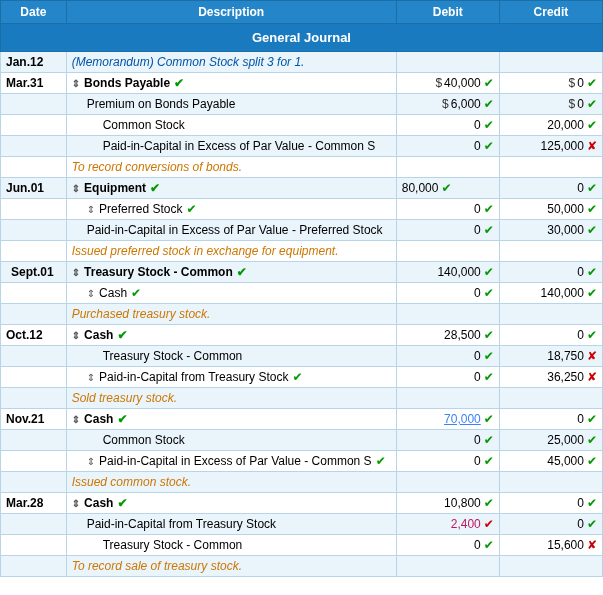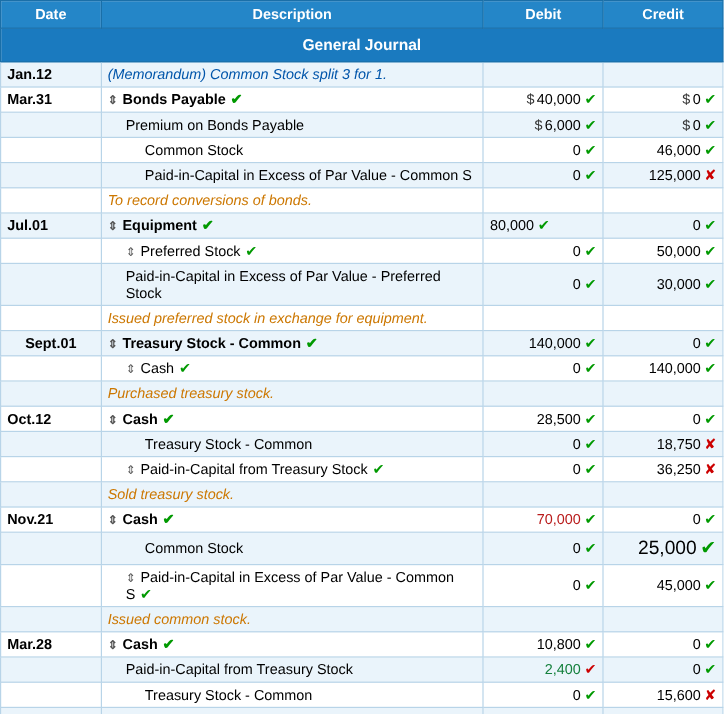--- a/index.html
+++ b/index.html
@@ -60,36 +60,36 @@
       <tr style="background: rgb(234, 244, 251);">
         <td style="font-weight: bold; color: rgb(0, 0, 0); border-color: rgb(184, 212, 232); padding: 3px 5px; font-size: 12px;"></td>
         <td style="border-color: rgb(184, 212, 232); padding: 3px 5px 3px 20px; font-size: 12px;"><span>Premium on Bonds Payable</span></td>
         <td style="text-align: right; white-space: nowrap; border-color: rgb(184, 212, 232); padding: 3px 5px; font-size: 12px;"><span style="color:#333;margin-right:2px;">$</span><span style="color:#000;">6,000</span><span style="color:#009900;margin-left:3px;">✔</span></td>
         <td style="text-align: right; white-space: nowrap; border-color: rgb(184, 212, 232); padding: 3px 5px; font-size: 12px;"><span style="color:#333;margin-right:2px;">$</span><span style="color:#000;">0</span><span style="color:#009900;margin-left:3px;">✔</span></td>
       </tr>
       <tr style="background: rgb(255, 255, 255);">
         <td style="font-weight: bold; color: rgb(0, 0, 0); border-color: rgb(184, 212, 232); padding: 3px 5px; font-size: 12px;"></td>
         <td style="border-color: rgb(184, 212, 232); padding: 3px 5px 3px 36px; font-size: 12px;"><span>Common Stock</span></td>
         <td style="text-align: right; white-space: nowrap; border-color: rgb(184, 212, 232); padding: 3px 5px; font-size: 12px;"><span style="color:#000;">0</span><span style="color:#009900;margin-left:3px;">✔</span></td>
-        <td style="text-align: right; white-space: nowrap; border-color: rgb(184, 212, 232); padding: 3px 5px; font-size: 12px;"><span style="color:#000;">46,000</span><span style="color:#009900;margin-left:3px;">✔</span></td>
+        <td style="text-align: right; white-space: nowrap; border-color: rgb(184, 212, 232); padding: 3px 5px; font-size: 12px;"><span style="color:#000;">20,000</span><span style="color:#009900;margin-left:3px;">✔</span></td>
       </tr>
       <tr style="background: rgb(234, 244, 251);">
         <td style="font-weight: bold; color: rgb(0, 0, 0); border-color: rgb(184, 212, 232); padding: 3px 5px; font-size: 12px;"></td>
         <td style="border-color: rgb(184, 212, 232); padding: 3px 5px 3px 36px; font-size: 12px;"><span>Paid-in-Capital in Excess of Par Value - Common S</span></td>
         <td style="text-align: right; white-space: nowrap; border-color: rgb(184, 212, 232); padding: 3px 5px; font-size: 12px;"><span style="color:#000;">0</span><span style="color:#009900;margin-left:3px;">✔</span></td>
         <td style="text-align: right; white-space: nowrap; border-color: rgb(184, 212, 232); padding: 3px 5px; font-size: 12px;"><span style="color:#000;">125,000</span><span style="color:#cc0000;margin-left:3px;">✘</span></td>
       </tr>
       <tr style="background: rgb(255, 255, 255);">
         <td style="font-weight: bold; color: rgb(0, 0, 0); border-color: rgb(184, 212, 232); padding: 3px 5px; font-size: 12px;"></td>
         <td style="border-color: rgb(184, 212, 232); padding: 3px 5px; font-size: 12px; color: rgb(204, 119, 0); font-style: italic;">To record conversions of bonds.</td>
         <td style="text-align: right; white-space: nowrap; border-color: rgb(184, 212, 232); padding: 3px 5px; font-size: 12px;"></td>
         <td style="text-align: right; white-space: nowrap; border-color: rgb(184, 212, 232); padding: 3px 5px; font-size: 12px;"></td>
       </tr>
       <tr style="background: rgb(234, 244, 251);">
-        <td style="font-weight: bold; color: rgb(0, 0, 0); border-color: rgb(184, 212, 232); padding: 3px 5px; font-size: 12px;">Jul.01</td>
+        <td style="font-weight: bold; color: rgb(0, 0, 0); border-color: rgb(184, 212, 232); padding: 3px 5px; font-size: 12px;">Jun.01</td>
         <td style="border-color: rgb(184, 212, 232); padding: 3px 5px; font-size: 12px; font-weight: bold;"><span style="color:#555;font-size:10px;margin-right:4px;">⇕</span><span>Equipment</span><span style="color:#009900;margin-left:4px;">✔</span></td>
         <td style="white-space: nowrap; border-color: rgb(184, 212, 232); padding: 3px 5px; font-size: 12px;"><span style="color:#000;">80,000</span><span style="color:#009900;margin-left:3px;">✔</span></td>
         <td style="text-align: right; white-space: nowrap; border-color: rgb(184, 212, 232); padding: 3px 5px; font-size: 12px;"><span style="color:#000;">0</span><span style="color:#009900;margin-left:3px;">✔</span></td>
       </tr>
       <tr style="background: rgb(255, 255, 255);">
         <td style="font-weight: bold; color: rgb(0, 0, 0); border-color: rgb(184, 212, 232); padding: 3px 5px; font-size: 12px;"></td>
         <td style="border-color: rgb(184, 212, 232); padding: 3px 5px 3px 20px; font-size: 12px;"><span style="color:#555;font-size:10px;margin-right:4px;">⇕</span><span>Preferred Stock</span><span style="color:#009900;margin-left:4px;">✔</span></td>
         <td style="text-align: right; white-space: nowrap; border-color: rgb(184, 212, 232); padding: 3px 5px; font-size: 12px;"><span style="color:#000;">0</span><span style="color:#009900;margin-left:3px;">✔</span></td>
         <td style="text-align: right; white-space: nowrap; border-color: rgb(184, 212, 232); padding: 3px 5px; font-size: 12px;"><span style="color:#000;">50,000</span><span style="color:#009900;margin-left:3px;">✔</span></td>
       </tr>
@@ -99,21 +99,21 @@
         <td style="text-align: right; white-space: nowrap; border-color: rgb(184, 212, 232); padding: 3px 5px; font-size: 12px;"><span style="color:#000;">0</span><span style="color:#009900;margin-left:3px;">✔</span></td>
         <td style="text-align: right; white-space: nowrap; border-color: rgb(184, 212, 232); padding: 3px 5px; font-size: 12px;"><span style="color:#000;">30,000</span><span style="color:#009900;margin-left:3px;">✔</span></td>
       </tr>
       <tr style="background: rgb(255, 255, 255);">
         <td style="font-weight: bold; color: rgb(0, 0, 0); border-color: rgb(184, 212, 232); padding: 3px 5px; font-size: 12px;"></td>
         <td style="border-color: rgb(184, 212, 232); padding: 3px 5px; font-size: 12px; color: rgb(204, 119, 0); font-style: italic;">Issued preferred stock in exchange for equipment.</td>
         <td style="text-align: right; white-space: nowrap; border-color: rgb(184, 212, 232); padding: 3px 5px; font-size: 12px;"></td>
         <td style="text-align: right; white-space: nowrap; border-color: rgb(184, 212, 232); padding: 3px 5px; font-size: 12px;"></td>
       </tr>
       <tr style="background: rgb(234, 244, 251);">
-        <td style="font-weight: bold; color: rgb(0, 0, 0); border-color: rgb(184, 212, 232); padding: 3px 20px; font-size: 12px;">Sept.01</td>
+        <td style="font-weight: bold; color: rgb(0, 0, 0); border-color: rgb(184, 212, 232); padding: 3px 10px; font-size: 12px;">Sept.01</td>
         <td style="border-color: rgb(184, 212, 232); padding: 3px 5px; font-size: 12px; font-weight: bold;"><span style="color:#555;font-size:10px;margin-right:4px;">⇕</span><span>Treasury Stock - Common</span><span style="color:#009900;margin-left:4px;">✔</span></td>
         <td style="text-align: right; white-space: nowrap; border-color: rgb(184, 212, 232); padding: 3px 5px; font-size: 12px;"><span style="color:#000;">140,000</span><span style="color:#009900;margin-left:3px;">✔</span></td>
         <td style="text-align: right; white-space: nowrap; border-color: rgb(184, 212, 232); padding: 3px 5px; font-size: 12px;"><span style="color:#000;">0</span><span style="color:#009900;margin-left:3px;">✔</span></td>
       </tr>
       <tr style="background: rgb(255, 255, 255);">
         <td style="font-weight: bold; color: rgb(0, 0, 0); border-color: rgb(184, 212, 232); padding: 3px 5px; font-size: 12px;"></td>
         <td style="border-color: rgb(184, 212, 232); padding: 3px 5px 3px 20px; font-size: 12px;"><span style="color:#555;font-size:10px;margin-right:4px;">⇕</span><span>Cash</span><span style="color:#009900;margin-left:4px;">✔</span></td>
         <td style="text-align: right; white-space: nowrap; border-color: rgb(184, 212, 232); padding: 3px 5px; font-size: 12px;"><span style="color:#000;">0</span><span style="color:#009900;margin-left:3px;">✔</span></td>
         <td style="text-align: right; white-space: nowrap; border-color: rgb(184, 212, 232); padding: 3px 5px; font-size: 12px;"><span style="color:#000;">140,000</span><span style="color:#009900;margin-left:3px;">✔</span></td>
       </tr>
@@ -143,28 +143,28 @@
       </tr>
       <tr style="background: rgb(234, 244, 251);">
         <td style="font-weight: bold; color: rgb(0, 0, 0); border-color: rgb(184, 212, 232); padding: 3px 5px; font-size: 12px;"></td>
         <td style="border-color: rgb(184, 212, 232); padding: 3px 5px; font-size: 12px; color: rgb(204, 119, 0); font-style: italic;">Sold treasury stock.</td>
         <td style="text-align: right; white-space: nowrap; border-color: rgb(184, 212, 232); padding: 3px 5px; font-size: 12px;"></td>
         <td style="text-align: right; white-space: nowrap; border-color: rgb(184, 212, 232); padding: 3px 5px; font-size: 12px;"></td>
       </tr>
       <tr style="background: rgb(255, 255, 255);">
         <td style="font-weight: bold; color: rgb(0, 0, 0); border-color: rgb(184, 212, 232); padding: 3px 5px; font-size: 12px;">Nov.21</td>
         <td style="border-color: rgb(184, 212, 232); padding: 3px 5px; font-size: 12px; font-weight: bold;"><span style="color:#555;font-size:10px;margin-right:4px;">⇕</span><span>Cash</span><span style="color:#009900;margin-left:4px;">✔</span></td>
-        <td style="text-align: right; white-space: nowrap; border-color: rgb(184, 212, 232); padding: 3px 5px; font-size: 12px;"><span style="color:#b91c1c;">70,000</span><span style="color:#009900;margin-left:3px;">✔</span></td>
+        <td style="text-align: right; white-space: nowrap; border-color: rgb(184, 212, 232); padding: 3px 5px; font-size: 12px;"><span style="color:#3b82f6;text-decoration:underline;">70,000</span><span style="color:#009900;margin-left:3px;">✔</span></td>
         <td style="text-align: right; white-space: nowrap; border-color: rgb(184, 212, 232); padding: 3px 5px; font-size: 12px;"><span style="color:#000;">0</span><span style="color:#009900;margin-left:3px;">✔</span></td>
       </tr>
       <tr style="background: rgb(234, 244, 251);">
         <td style="font-weight: bold; color: rgb(0, 0, 0); border-color: rgb(184, 212, 232); padding: 3px 5px; font-size: 12px;"></td>
         <td style="border-color: rgb(184, 212, 232); padding: 3px 5px 3px 36px; font-size: 12px;"><span>Common Stock</span></td>
         <td style="text-align: right; white-space: nowrap; border-color: rgb(184, 212, 232); padding: 3px 5px; font-size: 12px;"><span style="color:#000;">0</span><span style="color:#009900;margin-left:3px;">✔</span></td>
-        <td style="text-align: right; white-space: nowrap; border-color: rgb(184, 212, 232); padding: 3px 5px; font-size: 16px;"><span style="color:#000;">25,000</span><span style="color:#009900;margin-left:3px;">✔</span></td>
+        <td style="text-align: right; white-space: nowrap; border-color: rgb(184, 212, 232); padding: 3px 5px; font-size: 12px;"><span style="color:#000;">25,000</span><span style="color:#009900;margin-left:3px;">✔</span></td>
       </tr>
       <tr style="background: rgb(255, 255, 255);">
         <td style="font-weight: bold; color: rgb(0, 0, 0); border-color: rgb(184, 212, 232); padding: 3px 5px; font-size: 12px;"></td>
         <td style="border-color: rgb(184, 212, 232); padding: 3px 5px 3px 20px; font-size: 12px;"><span style="color:#555;font-size:10px;margin-right:4px;">⇕</span><span>Paid-in-Capital in Excess of Par Value - Common S</span><span style="color:#009900;margin-left:4px;">✔</span></td>
         <td style="text-align: right; white-space: nowrap; border-color: rgb(184, 212, 232); padding: 3px 5px; font-size: 12px;"><span style="color:#000;">0</span><span style="color:#009900;margin-left:3px;">✔</span></td>
         <td style="text-align: right; white-space: nowrap; border-color: rgb(184, 212, 232); padding: 3px 5px; font-size: 12px;"><span style="color:#000;">45,000</span><span style="color:#009900;margin-left:3px;">✔</span></td>
       </tr>
       <tr style="background: rgb(234, 244, 251);">
         <td style="font-weight: bold; color: rgb(0, 0, 0); border-color: rgb(184, 212, 232); padding: 3px 5px; font-size: 12px;"></td>
         <td style="border-color: rgb(184, 212, 232); padding: 3px 5px; font-size: 12px; color: rgb(204, 119, 0); font-style: italic;">Issued common stock.</td>
@@ -173,21 +173,21 @@
       </tr>
       <tr style="background: rgb(255, 255, 255);">
         <td style="font-weight: bold; color: rgb(0, 0, 0); border-color: rgb(184, 212, 232); padding: 3px 5px; font-size: 12px;">Mar.28</td>
         <td style="border-color: rgb(184, 212, 232); padding: 3px 5px; font-size: 12px; font-weight: bold;"><span style="color:#555;font-size:10px;margin-right:4px;">⇕</span><span>Cash</span><span style="color:#009900;margin-left:4px;">✔</span></td>
         <td style="text-align: right; white-space: nowrap; border-color: rgb(184, 212, 232); padding: 3px 5px; font-size: 12px;"><span style="color:#000;">10,800</span><span style="color:#009900;margin-left:3px;">✔</span></td>
         <td style="text-align: right; white-space: nowrap; border-color: rgb(184, 212, 232); padding: 3px 5px; font-size: 12px;"><span style="color:#000;">0</span><span style="color:#009900;margin-left:3px;">✔</span></td>
       </tr>
       <tr style="background: rgb(234, 244, 251);">
         <td style="font-weight: bold; color: rgb(0, 0, 0); border-color: rgb(184, 212, 232); padding: 3px 5px; font-size: 12px;"></td>
         <td style="border-color: rgb(184, 212, 232); padding: 3px 5px 3px 20px; font-size: 12px;"><span>Paid-in-Capital from Treasury Stock</span></td>
-        <td style="text-align: right; white-space: nowrap; border-color: rgb(184, 212, 232); padding: 3px 5px; font-size: 12px;"><span style="color:#15803d;">2,400</span><span style="color:#cc0000;margin-left:3px;">✔</span></td>
+        <td style="text-align: right; white-space: nowrap; border-color: rgb(184, 212, 232); padding: 3px 5px; font-size: 12px;"><span style="color:#be185d;">2,400</span><span style="color:#cc0000;margin-left:3px;">✔</span></td>
         <td style="text-align: right; white-space: nowrap; border-color: rgb(184, 212, 232); padding: 3px 5px; font-size: 12px;"><span style="color:#000;">0</span><span style="color:#009900;margin-left:3px;">✔</span></td>
       </tr>
       <tr style="background: rgb(255, 255, 255);">
         <td style="font-weight: bold; color: rgb(0, 0, 0); border-color: rgb(184, 212, 232); padding: 3px 5px; font-size: 12px;"></td>
         <td style="border-color: rgb(184, 212, 232); padding: 3px 5px 3px 36px; font-size: 12px;"><span>Treasury Stock - Common</span></td>
         <td style="text-align: right; white-space: nowrap; border-color: rgb(184, 212, 232); padding: 3px 5px; font-size: 12px;"><span style="color:#000;">0</span><span style="color:#009900;margin-left:3px;">✔</span></td>
         <td style="text-align: right; white-space: nowrap; border-color: rgb(184, 212, 232); padding: 3px 5px; font-size: 12px;"><span style="color:#000;">15,600</span><span style="color:#cc0000;margin-left:3px;">✘</span></td>
       </tr>
       <tr style="background: rgb(234, 244, 251);">
         <td style="font-weight: bold; color: rgb(0, 0, 0); border-color: rgb(184, 212, 232); padding: 3px 5px; font-size: 12px;"></td>

